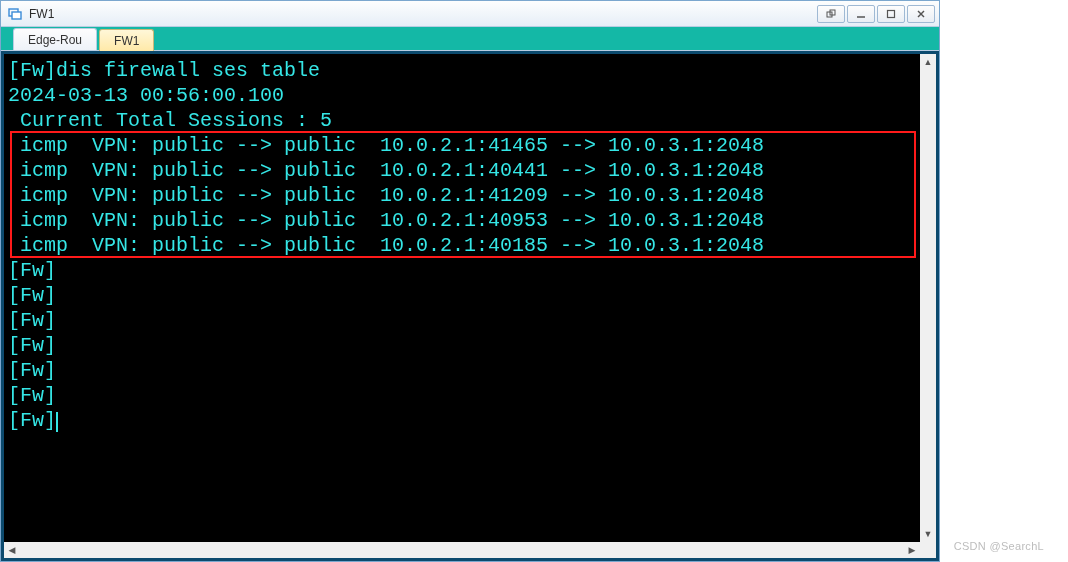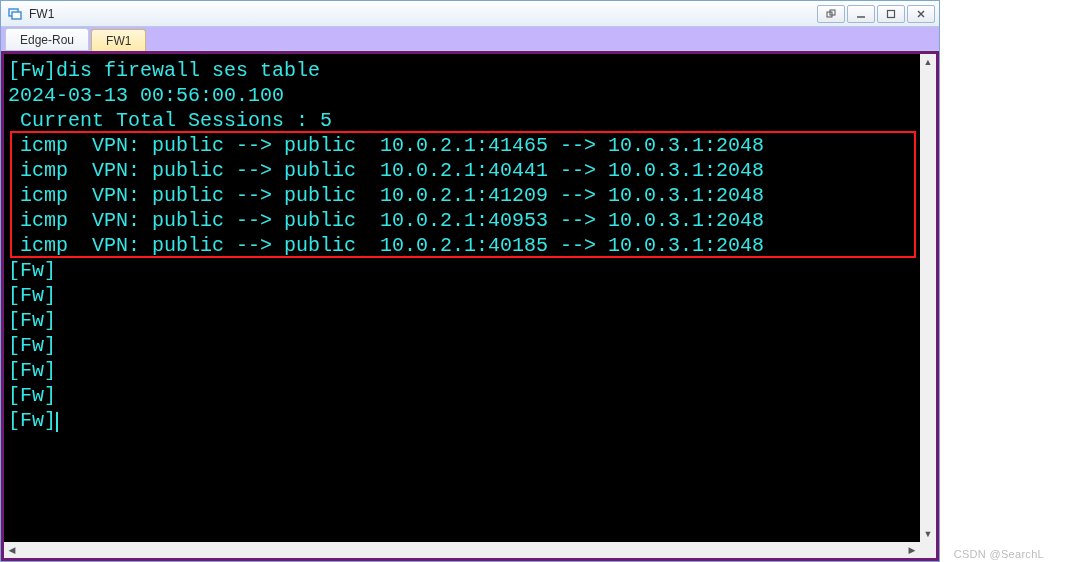--- a/index.html
+++ b/index.html
@@ -50,24 +50,24 @@
     font-size: 10px; color: #3a3a3a;
   }
   .titlebar .win-btn.popout svg,
   .titlebar .win-btn.min svg,
   .titlebar .win-btn.max svg,
   .titlebar .win-btn.close svg { display:block; }
 
   
   .tabs {
     height: 24px;
-    background: #c4b5fd;
+    background: #14b8a6;
     border-bottom: 1px solid #b8cde2;
     display: flex; align-items: flex-end;
-    padding-left: 4px;
+    padding-left: 12px;
   }
   .tab {
     height: 22px;
     padding: 0 14px;
     margin-right: 2px;
     font-size: 12px; color: #333;
     border: 1px solid #b8cde2;
     border-bottom: none;
     border-top-left-radius: 3px;
     border-top-right-radius: 3px;
@@ -78,21 +78,21 @@
     background: linear-gradient(#fff7d8,#ffe9a8);
     border-color: #c9b97a;
     position: relative;
     top: 1px;
   }
 
   
   .term-wrap {
     flex: 1;
     padding: 3px;
-    background: #701a75;
+    background: #0c4a6e;
     display: flex; flex-direction: column;
   }
   .term-container {
     flex: 1;
     background: #000;
     position: relative;
     overflow: hidden;
   }
   .term {
     font-family: "Courier New", monospace;
@@ -143,21 +143,21 @@
     width: 16px; height: 16px;
     display: flex; align-items: center; justify-content: center;
     font-size: 9px; color: #555;
   }
   .h-scroll .track { flex: 1; background: #f0f0f0; }
   .h-scroll .corner { width: 16px; height: 16px; background: #f0f0f0; }
 
   
   .watermark {
     position: absolute;
-    right: 24px; bottom: 2px;
+    right: 24px; bottom: 10px;
     font-size: 11px;
     color: #bdbdbd;
     font-family: "Segoe UI", sans-serif;
     letter-spacing: 0.3px;
   }
 </style>
 </head>
 <body>
 
 <div class="window">

